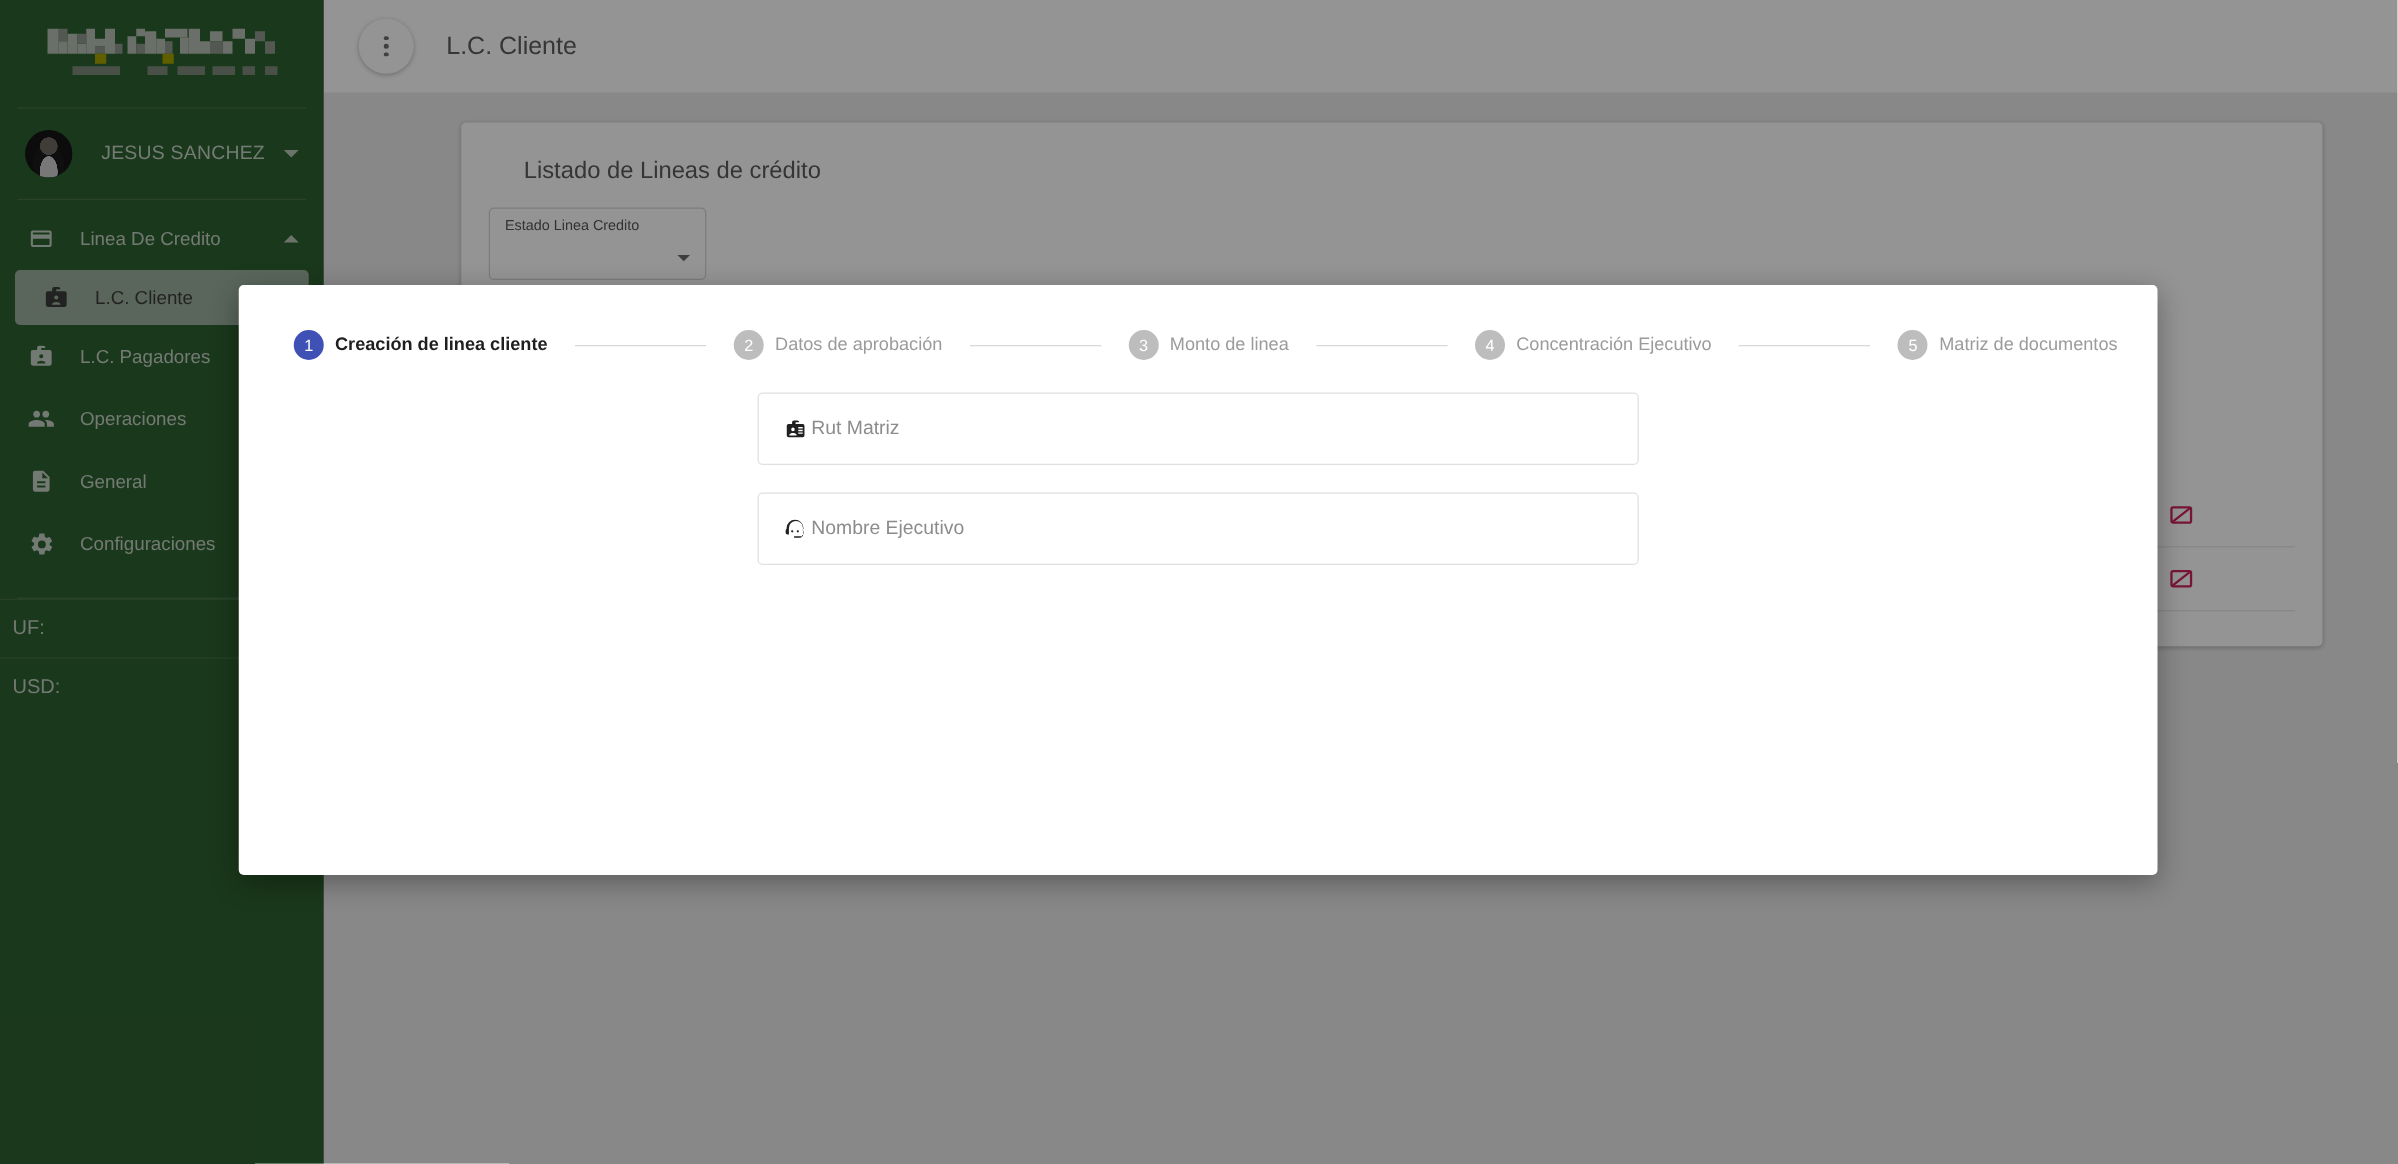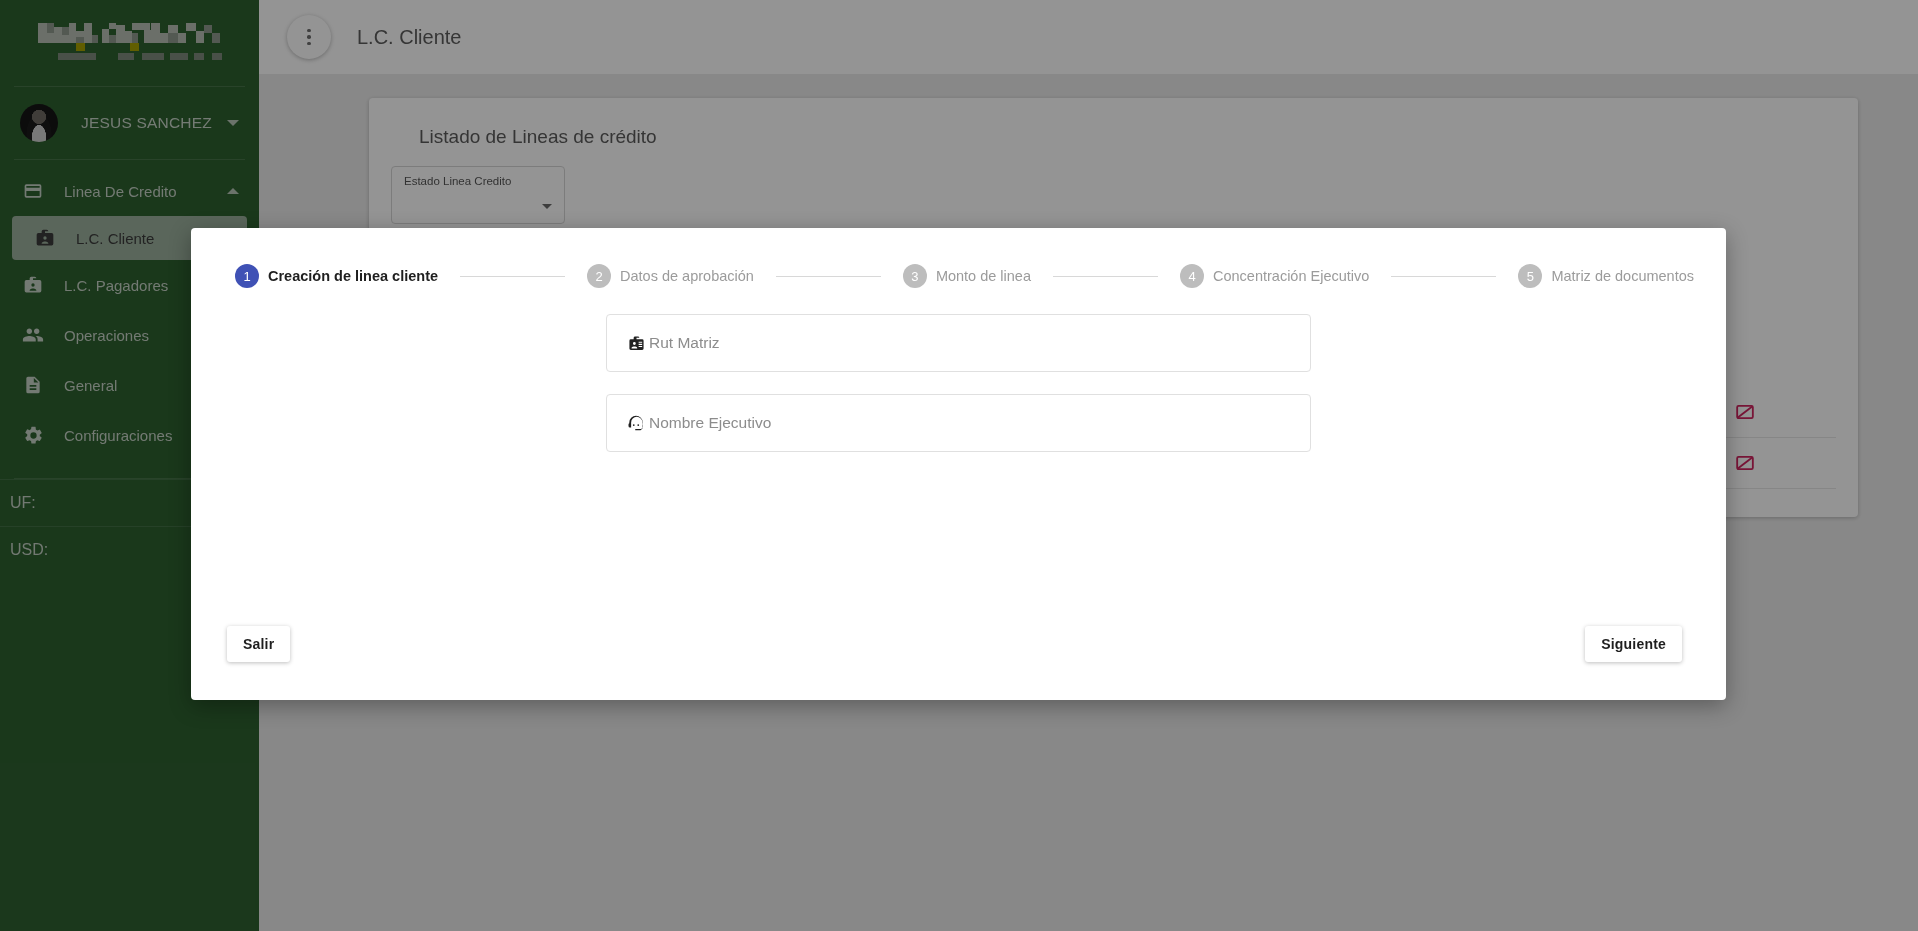--- a/index.html
+++ b/index.html
@@ -500,19 +500,15 @@
       <div class="field">
         <span class="fico">
           <svg width="18" height="18" viewBox="0 0 24 24">
               <path d="M21 12.2v-.7a9 9 0 10-18 0v.7a2 2 0 00-1 1.7v2.2a2 2 0 002 2h1.5v-6.9a7.5 7.5 0 0115 0V20H11v1.5h6.5a2 2 0 002-2v-.36a2 2 0 001.5-1.94v-2.2a2 2 0 00-1-1.8zM9 13.5a1.2 1.2 0 110 2.4 1.2 1.2 0 010-2.4zm6 0a1.2 1.2 0 110 2.4 1.2 1.2 0 010-2.4z"></path>
             </svg>
         </span>
         <span class="ftext">Nombre Ejecutivo</span>
       </div>
     </div>
 
-    <div class="modal-actions">
-      <button class="flat-btn">Salir</button>
-      <button class="flat-btn">Siguiente</button>
-    </div>
   </div>
 
 </div>
 
 </body></html>

